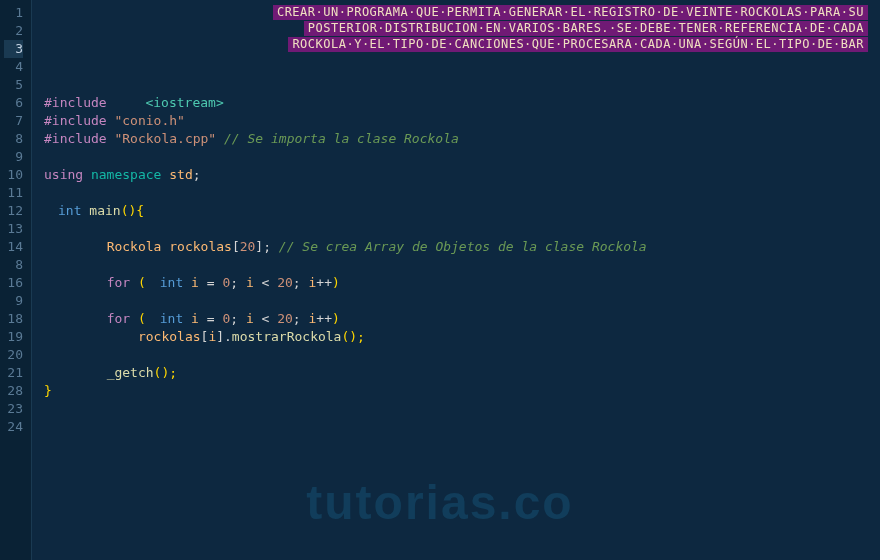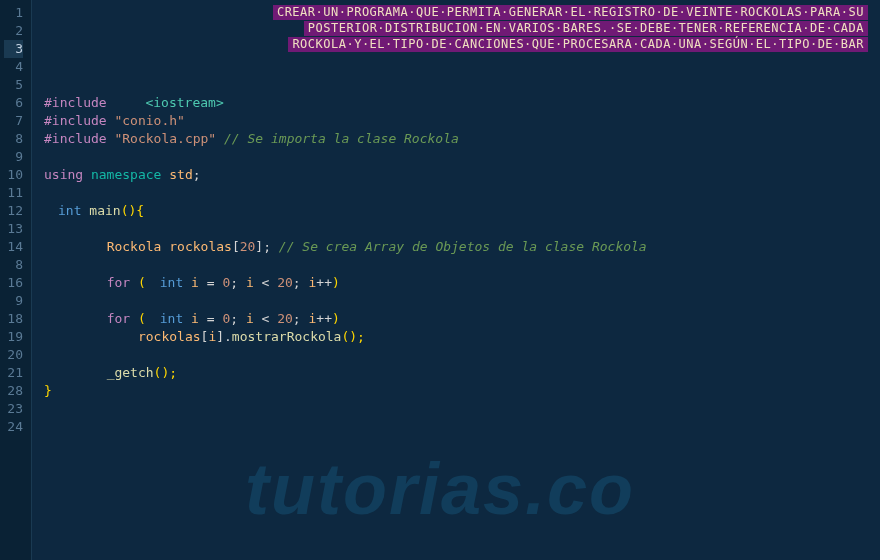--- a/index.html
+++ b/index.html
@@ -74,28 +74,27 @@
   .tok-num { color: #ce9178; }
   .tok-comment { color: #6a9955; font-style: italic; }
   .tok-punct { color: #d4d4d4; }
   .tok-op { color: #d4d4d4; }
   .tok-paren { color: #ffd700; }
   .watermark {
     position: absolute;
     bottom: 30px;
     left: 50%;
     transform: translateX(-50%);
-    font-size: 72px;
+    font-size: 48px;
     font-weight: bold;
     color: #12405e;
     letter-spacing: 2px;
     font-family: Arial, sans-serif;
     opacity: 0.9;
     pointer-events: none;
-    font-style: italic;
   }
 </style>
 </head>
 <body>
 
 <div class="editor">
   <div class="gutter" id="gutter">
       <div class="ln">1</div>
       <div class="ln">2</div>
       <div class="ln active">3</div>

